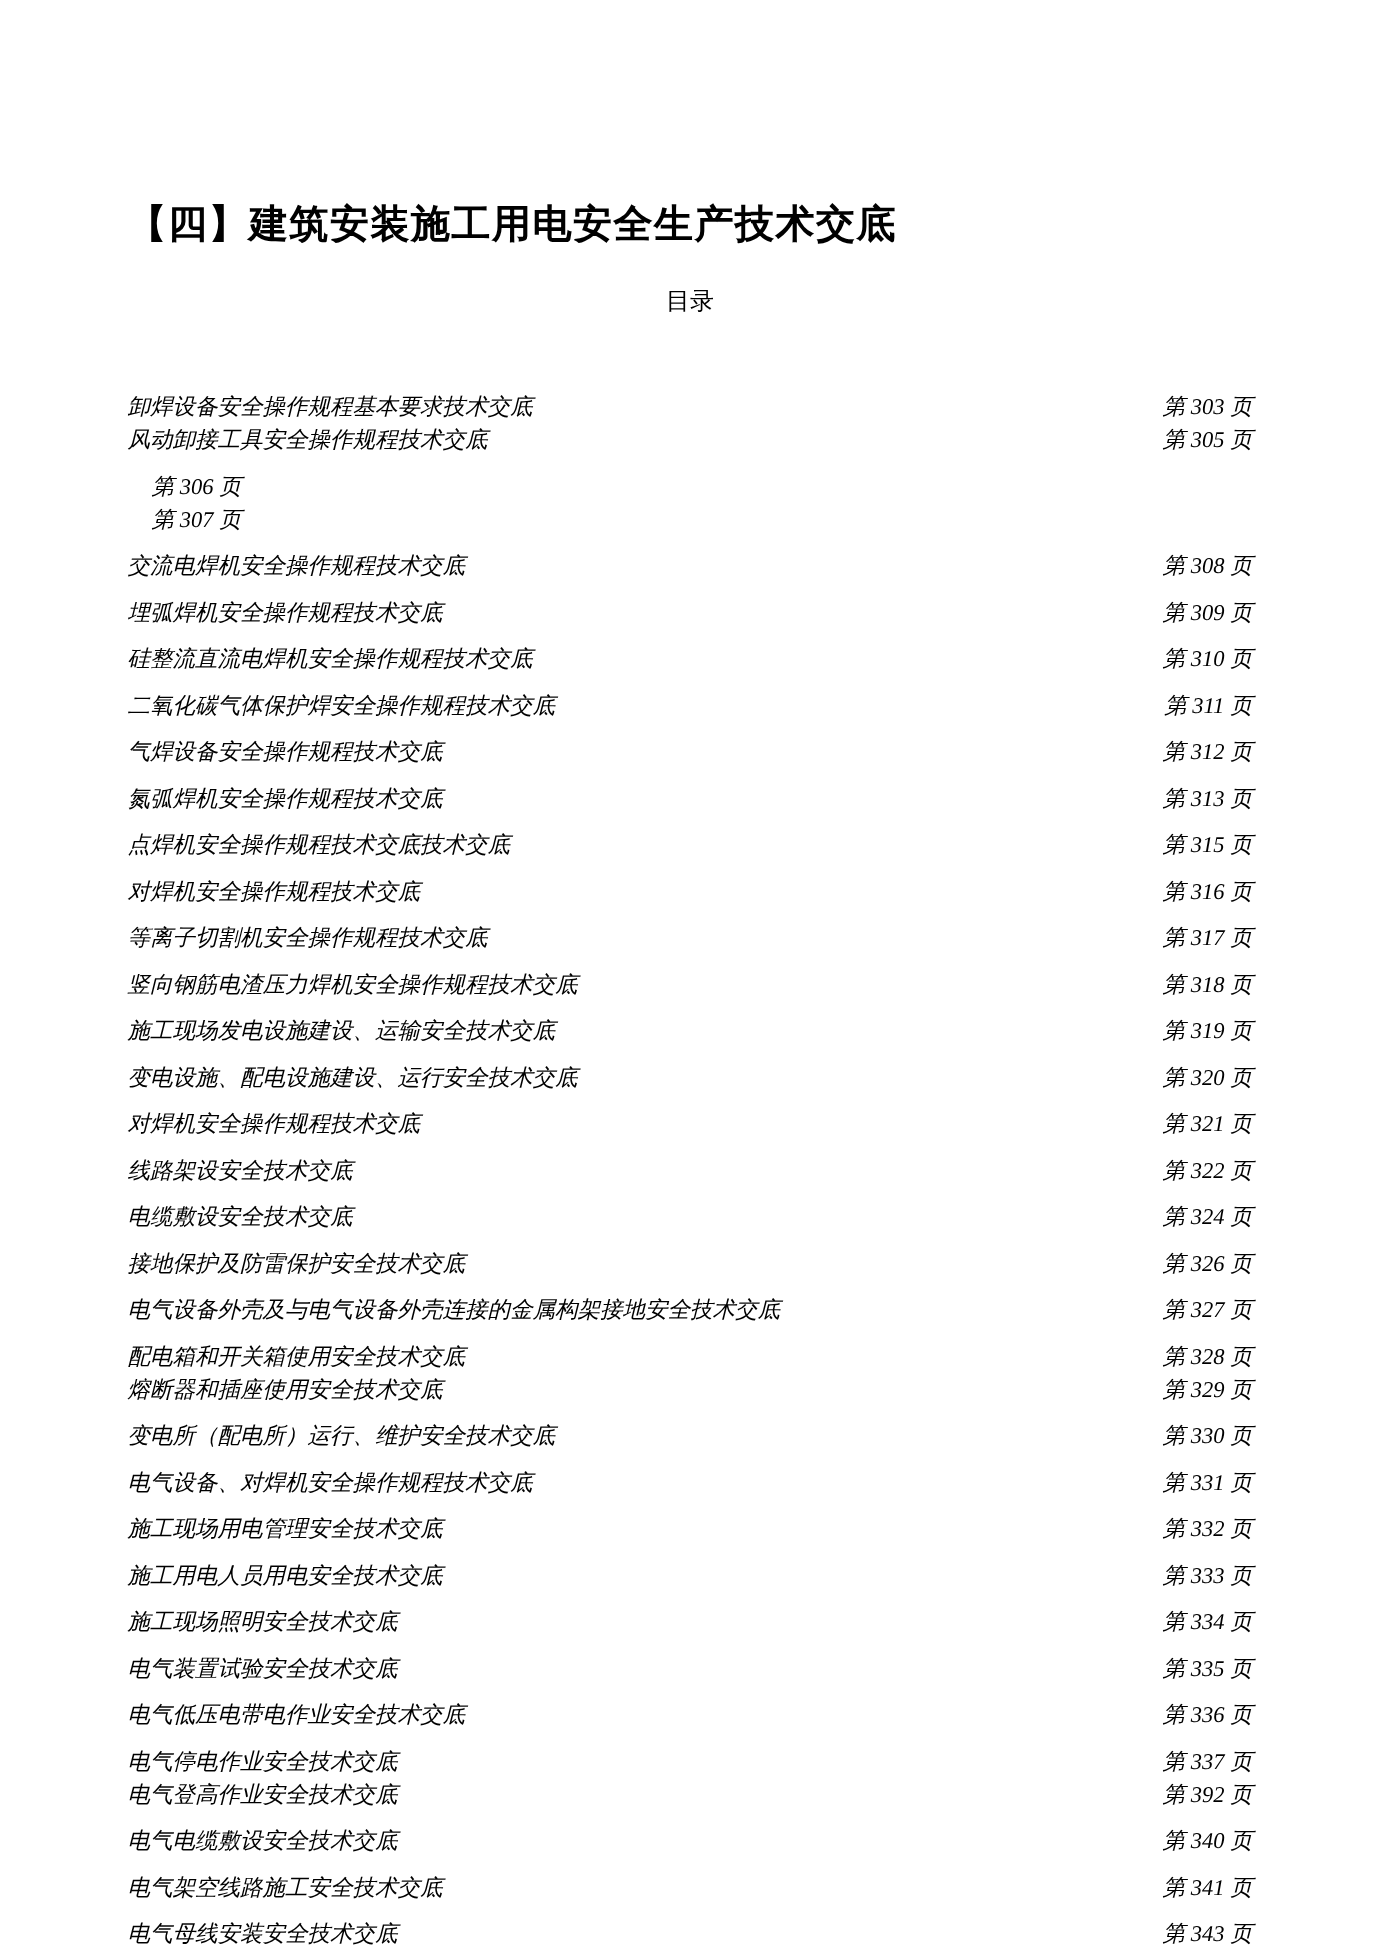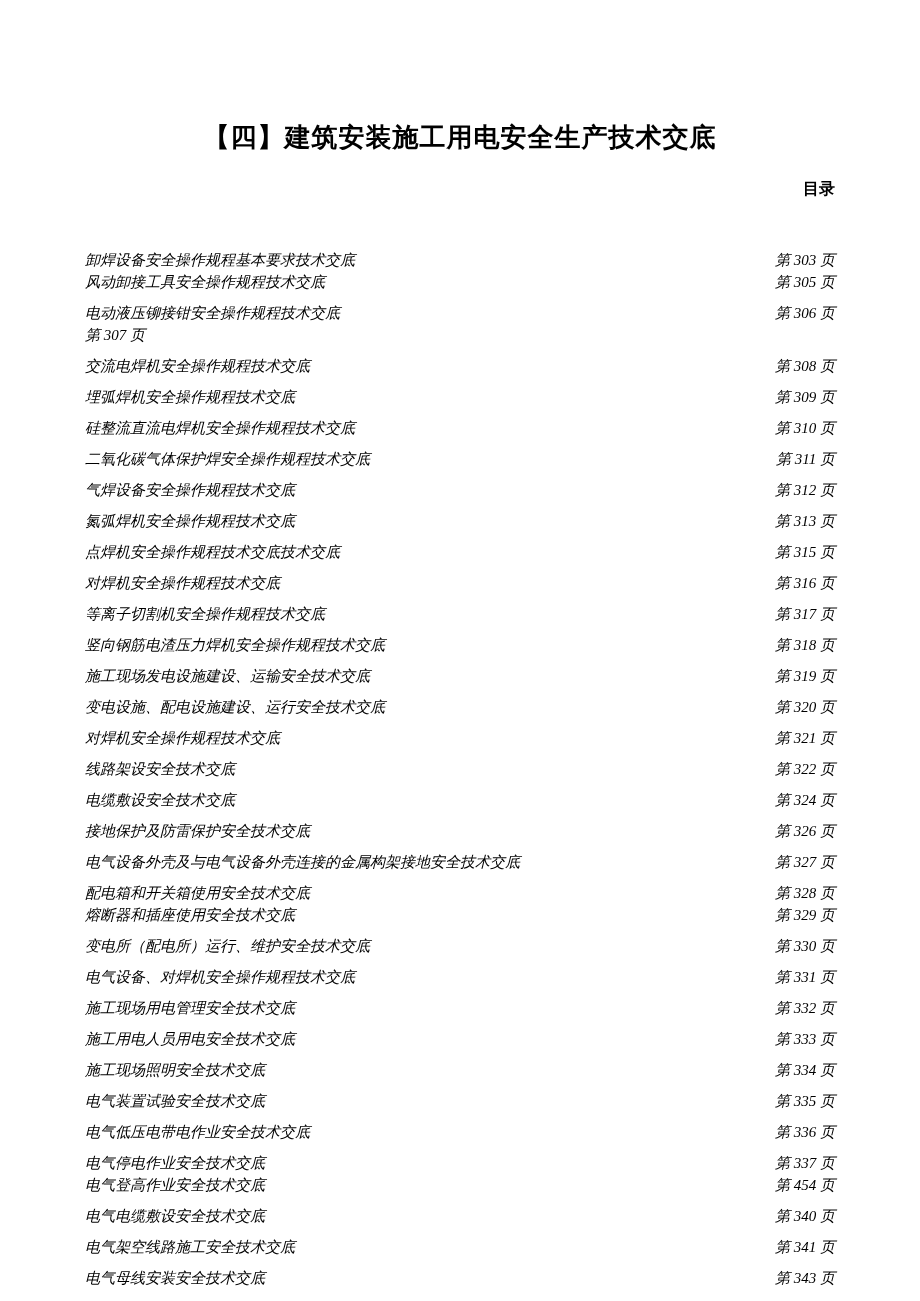--- a/index.html
+++ b/index.html
@@ -8,67 +8,67 @@
       box-sizing: border-box;
     }
     body {
       background: #ffffff;
       font-family: "SimSun", "宋体", serif;
       width: 920px;
       height: 1301px;
       padding: 120px 85px 60px 85px;
     }
     .title {
-      text-align: center;
+      text-align: left;
       font-size: 26px;
       font-weight: bold;
       margin-bottom: 24px;
       letter-spacing: 1px;
+      margin-top: 12px;
     }
     .subtitle {
-      text-align: right;
+      text-align: center;
       font-size: 16px;
       margin-bottom: 50px;
-      font-weight: bold;
     }
     .toc-entry {
       display: flex;
       justify-content: space-between;
       font-size: 15px;
       line-height: 1.4;
       margin-bottom: 10px;
       font-style: italic;
     }
     .toc-entry.tight-top {
       margin-top: -9px;
     }
     .toc-title {
       flex: 0 0 auto;
     }
     .toc-page {
       flex: 0 0 auto;
+      margin-left: 16px;
     }
   </style>
 </head>
 <body>
 
 <h1 class="title">【四】建筑安装施工用电安全生产技术交底</h1>
 <div class="subtitle">目录</div>
 
 <div id="toc-container">
     <div class="toc-entry">
       <span class="toc-title">卸焊设备安全操作规程基本要求技术交底</span>
       <span class="toc-page">第 303 页</span>
     </div>
     <div class="toc-entry tight-top">
       <span class="toc-title">风动卸接工具安全操作规程技术交底</span>
       <span class="toc-page">第 305 页</span>
     </div>
     <div class="toc-entry">
-      <span class="toc-title">电动液压铆接钳安全操作规程技术交底</span>
       <span class="toc-page">第 306 页</span>
     </div>
     <div class="toc-entry tight-top">
       <span class="toc-page">第 307 页</span>
     </div>
     <div class="toc-entry">
       <span class="toc-title">交流电焊机安全操作规程技术交底</span>
       <span class="toc-page">第 308 页</span>
     </div>
     <div class="toc-entry">
@@ -170,21 +170,21 @@
     <div class="toc-entry">
       <span class="toc-title">电气低压电带电作业安全技术交底</span>
       <span class="toc-page">第 336 页</span>
     </div>
     <div class="toc-entry">
       <span class="toc-title">电气停电作业安全技术交底</span>
       <span class="toc-page">第 337 页</span>
     </div>
     <div class="toc-entry tight-top">
       <span class="toc-title">电气登高作业安全技术交底</span>
-      <span class="toc-page">第 454 页</span>
+      <span class="toc-page">第 392 页</span>
     </div>
     <div class="toc-entry">
       <span class="toc-title">电气电缆敷设安全技术交底</span>
       <span class="toc-page">第 340 页</span>
     </div>
     <div class="toc-entry">
       <span class="toc-title">电气架空线路施工安全技术交底</span>
       <span class="toc-page">第 341 页</span>
     </div>
     <div class="toc-entry">

